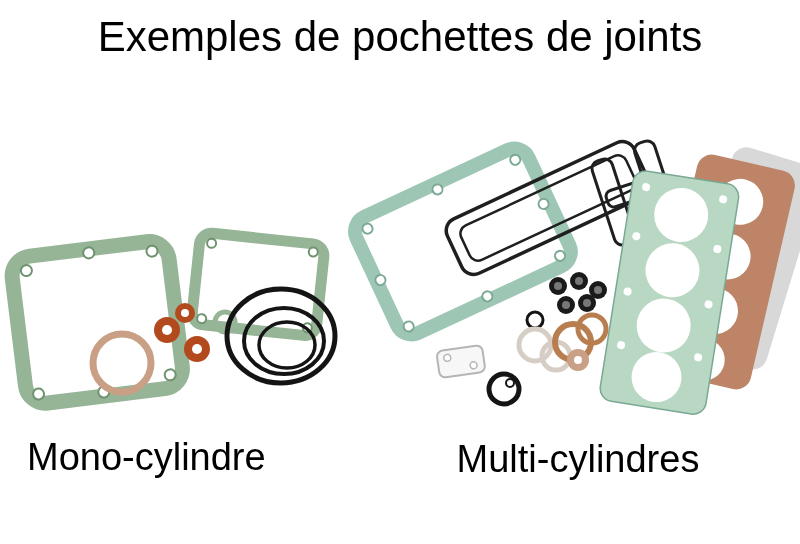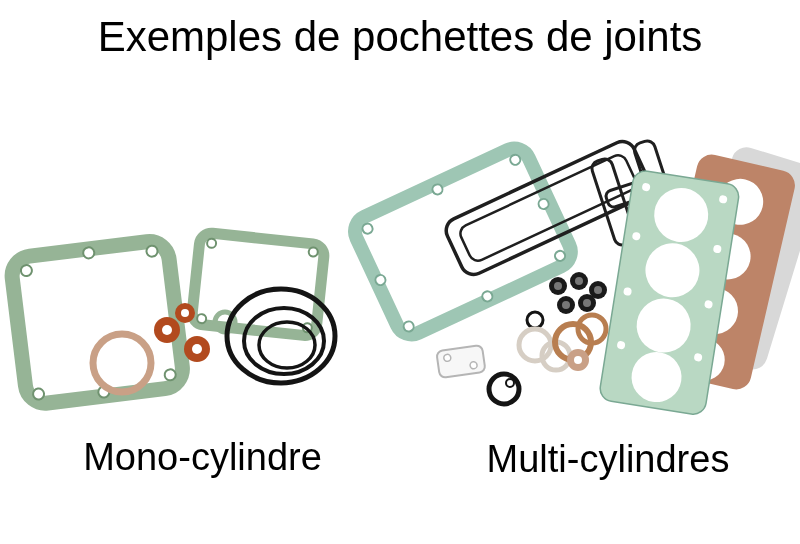--- a/index.html
+++ b/index.html
@@ -21,22 +21,22 @@
     font-size: 42px;
     line-height: 1.2;
     font-weight: 400;
     letter-spacing: 0px;
   }
   .caption {
     position: absolute;
     font-size: 38px;
     font-weight: 400;
   }
-  .caption-mono { left: 35px;  top: 436px; width: 335px; text-align: center; }
-  .caption-multi{ left: 423px; top: 438px; width: 370px; text-align: center; }
+  .caption-mono { left: 27px;  top: 436px; width: 335px; }
+  .caption-multi{ left: 393px; top: 438px; width: 370px; text-align: center; }
   .svg-layer { position: absolute; left: 0; top: 0; }
 
   
   .green-band      { stroke: var(--gasket-green);      fill: none; }
   .green-hole      { fill: #fff; stroke: var(--gasket-green-dark); }
   .teal-band       { stroke: var(--gasket-teal);       fill: none; }
   .teal-hole       { fill: #fff; stroke: var(--gasket-teal-dark); }
   .black-line      { stroke: #1f1f1f; fill: none; }
   .black-ring      { stroke: #141414; fill: none; }
   .copper-fill     { fill: var(--copper-red); }

